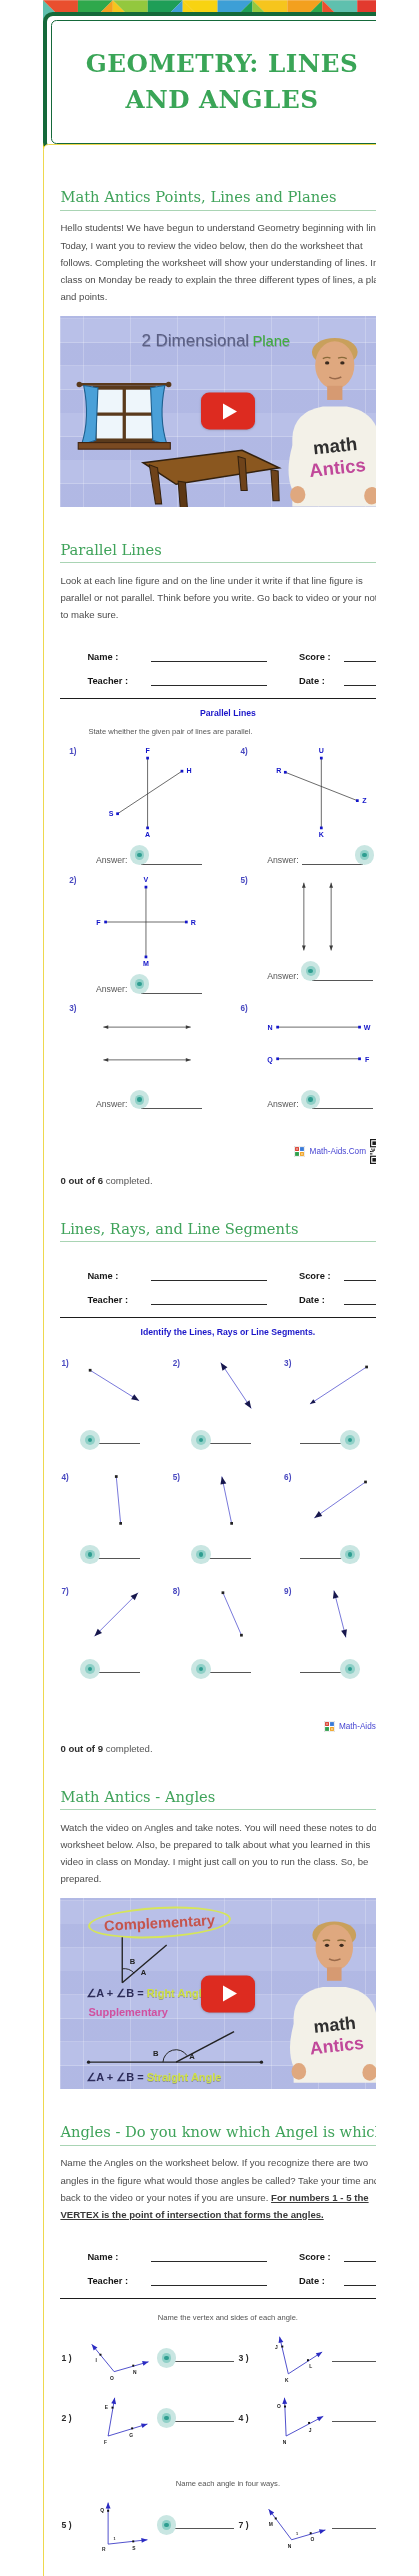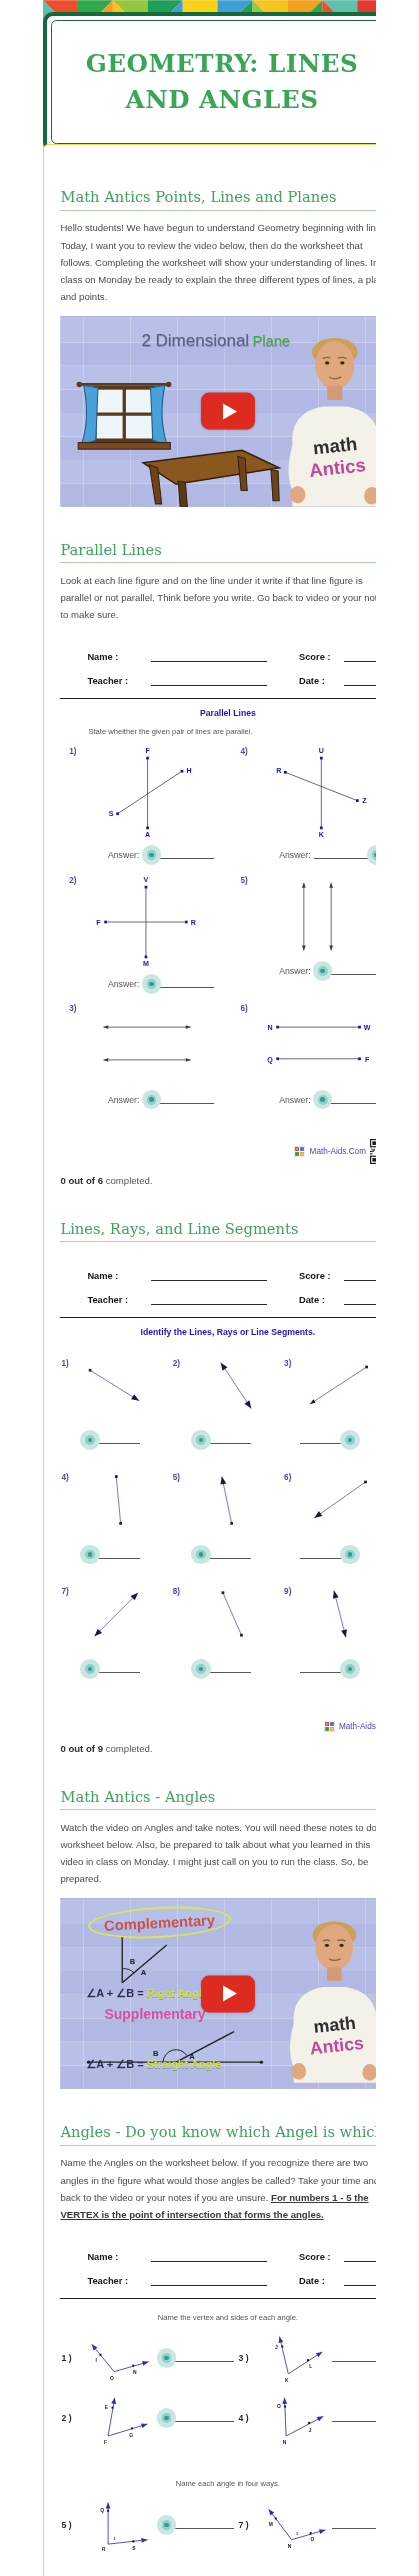--- a/index.html
+++ b/index.html
@@ -30,23 +30,23 @@
                      repeating-linear-gradient(0deg,rgba(120,130,200,.12) 0 23.5px,transparent 23.5px 47px);}
   .playbtn{position:absolute;left:50%;top:50%;transform:translate(-50%,-50%);width:54px;height:37px;background:#dd2b20;border-radius:8.2px;display:flex;align-items:center;justify-content:center;box-shadow:0 0.5px 2.2px rgba(0,0,0,.25);}
   .playbtn .tri{width:0;height:0;border-left:14px solid #fff;border-top:8.7px solid transparent;border-bottom:8.7px solid transparent;margin-left:3.3px;}
   .v1cap{position:absolute;top:2px;left:81px;font-size:17px;font-weight:normal;color:#5a5f84;text-shadow:0.5px 1.1px 0 rgba(60,60,90,.35);margin-top:13px;}
   .v1cap .plane{color:#3faf3d;font-size:14.7px;margin-left:3.3px;}
   .man{position:absolute;bottom:0;}
   .v2txt{position:absolute;font-weight:bold;}
   .v2comp{top:8.7px;left:28px;font-size:14.7px;color:#c5544c;padding:5.5px 14px;border:2.2px solid #d6e55a;border-radius:50%;transform:rotate(-3deg);}
   .v2eq{font-size:11px;color:#2d2d5a;}
   .v2hl{color:#cfe04a;text-shadow:0 0.5px 0.5px rgba(90,90,40,.4);}
-  .v2sup{top:108px;left:44px;font-size:14px;color:#d1509f;}
+  .v2sup{top:108px;left:28px;font-size:11px;color:#d1509f;}
   .v2eq1{top:89px;left:26px;}
-  .v2eq2{top:160px;left:26px;}
+  .v2eq2{top:173px;left:26px;}
 
   
   .namewrap{margin:15.3px 0 0 27px;}
   .frow{display:flex;align-items:flex-end;height:24px;}
   .flab{font-weight:bold;font-size:9.3px;color:#161616;width:47px;}
   .flab.short{width:42px;margin-left:32px;}
   .fline{display:inline-block;border-bottom:0.8px solid #2a2a2a;height:8.2px;}
   .fline.lng{width:123px;margin-left:18.6px;}
   .fline.sht{width:54px;margin-left:5.5px;}
   .wstitle{margin-top:8.2px;text-align:center;font-size:8.7px;font-weight:bold;color:#1b16c9;}
@@ -63,21 +63,21 @@
   .brandrow{display:flex;justify-content:flex-end;align-items:center;gap:4.4px;margin-top:26px;}
   .brandtxt{font-size:8.2px;color:#4745d2;}
   .completed{margin:11px 0 0;font-size:9.6px;}
   .cb{font-weight:bold;color:#2e2e2e;}
   .cr{color:#565656;}
 
   
   .ws1grid{display:grid;grid-template-columns:1fr 1fr;margin:3.3px 0 0 6.6px;column-gap:14px;}
   .wcell{position:relative;padding:5.5px 0 3.3px 22px;}
   .wcell .wnum{position:absolute;left:2.2px;top:7.6px;}
-  .wcell .ansrow{margin-left:19px;}
+  .wcell .ansrow{margin-left:7px;align-items:flex-end;}
   .chip.lap-r{margin-right:-8.2px;position:relative;z-index:1;margin-left:2.2px;}
   .chip.lap-l{margin-left:-8.2px;position:relative;z-index:1;}
   .aline.w108{width:61px;}
 
   
   .ws2grid{display:grid;grid-template-columns:1fr 1fr 1fr;margin:15.3px 0 0 1.1px;}
   .rcell{position:relative;padding:3.3px 0 16.4px 16.4px;}
   .rcell .wnum{position:absolute;left:0;top:6.6px;}
   .rcell .ansrow{margin-top:14px;}
   .aline.w88{width:48px;}

